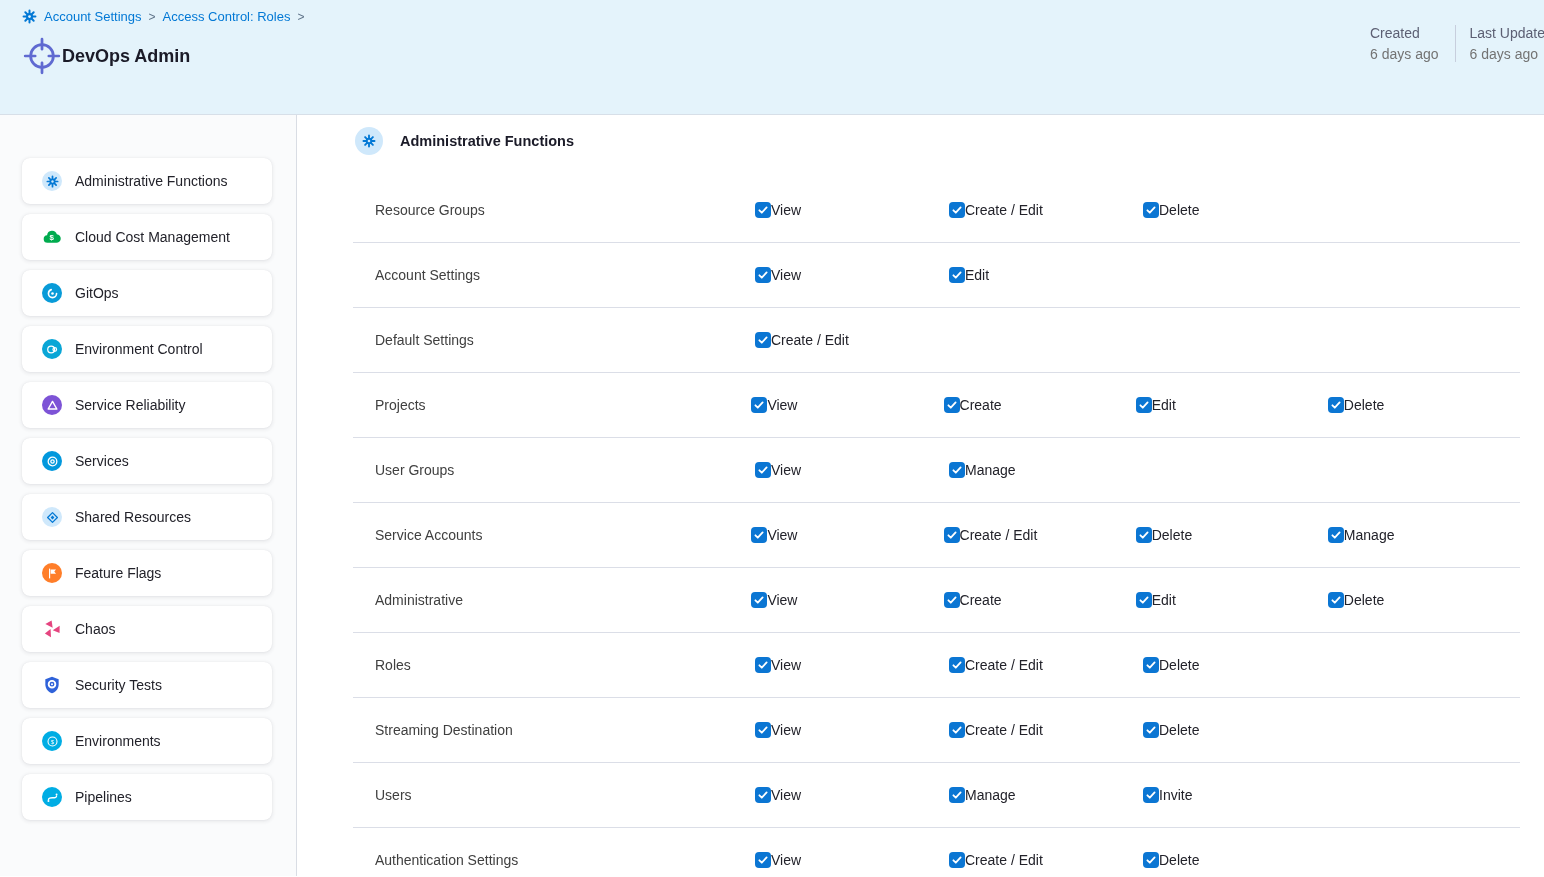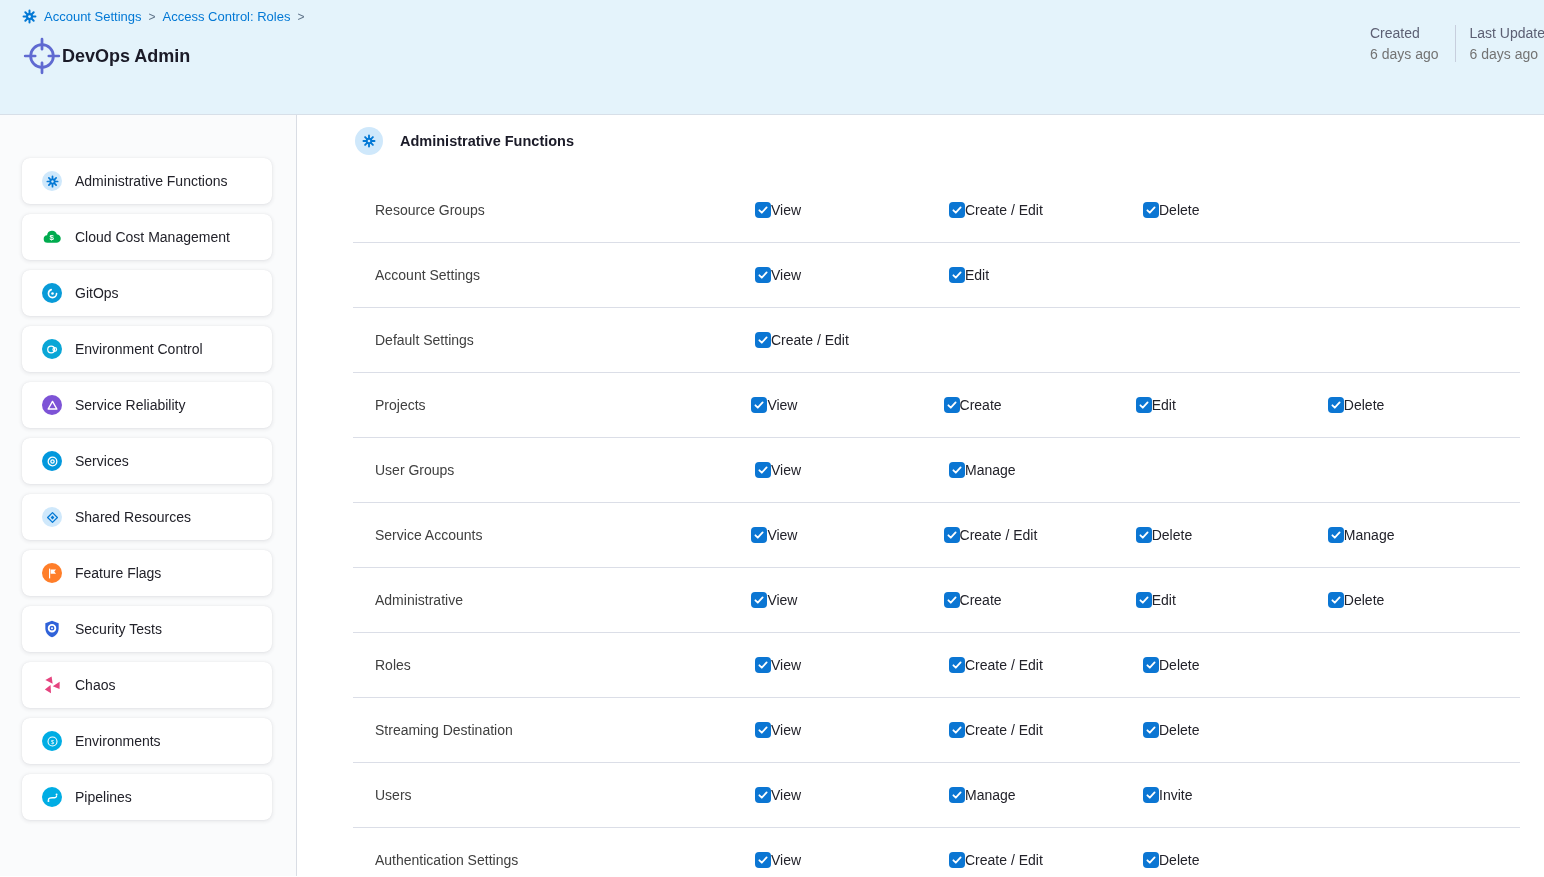--- a/index.html
+++ b/index.html
@@ -158,38 +158,38 @@
       <div class="side-card">
     <span class="icon-badge" style="background: rgb(255, 126, 41); --hole: #ff7e29; color: rgb(255, 255, 255);">
           <svg width="13" height="13" viewBox="0 0 24 24" fill="#fff">
             <path d="M5.5 3h2.2v18H5.5z"></path>
             <path d="M8.5 4.5h10l-3.2 4 3.2 4h-10z"></path>
           </svg>
         </span>
     <span class="side-label">Feature Flags</span>
   </div>
       <div class="side-card">
+    <span class="icon-badge" style="color: rgb(229, 68, 127);">
+          <svg width="20" height="20" viewBox="0 0 24 24" fill="#e5447f">
+            <path d="M12.8 10.5 4 6 11.5 1.8 Z"></path>
+            <path transform="rotate(120 12 12)" d="M12.8 10.5 4 6 11.5 1.8 Z"></path>
+            <path transform="rotate(240 12 12)" d="M12.8 10.5 4 6 11.5 1.8 Z"></path>
+          </svg>
+        </span>
+    <span class="side-label">Chaos</span>
+  </div>
+      <div class="side-card">
     <span class="icon-badge" style="color: rgb(47, 98, 217);">
           <svg width="20" height="20" viewBox="0 0 24 24">
             <path fill="#2f62d9" d="M12 2 20 5v6c0 5.2-3.4 9.3-8 11-4.6-1.7-8-5.8-8-11V5z"></path>
             <circle cx="12" cy="11" r="4" fill="none" stroke="#fff" stroke-width="2.2"></circle>
             <circle cx="12" cy="11" r="1.2" fill="#fff"></circle>
           </svg>
         </span>
     <span class="side-label">Security Tests</span>
-  </div>
-      <div class="side-card">
-    <span class="icon-badge" style="color: rgb(229, 68, 127);">
-          <svg width="20" height="20" viewBox="0 0 24 24" fill="#e5447f">
-            <path d="M12.8 10.5 4 6 11.5 1.8 Z"></path>
-            <path transform="rotate(120 12 12)" d="M12.8 10.5 4 6 11.5 1.8 Z"></path>
-            <path transform="rotate(240 12 12)" d="M12.8 10.5 4 6 11.5 1.8 Z"></path>
-          </svg>
-        </span>
-    <span class="side-label">Chaos</span>
   </div>
       <div class="side-card">
     <span class="icon-badge" style="background: rgb(0, 173, 228); --hole: #00ade4; color: rgb(255, 255, 255);">
           <svg width="13" height="13" viewBox="0 0 24 24">
             <circle cx="12" cy="12" r="8.3" fill="none" stroke="#fff" stroke-width="2"></circle>
             <text x="12" y="15.8" font-size="10.5" fill="#fff" text-anchor="middle">$</text>
           </svg>
         </span>
     <span class="side-label">Environments</span>
   </div>

